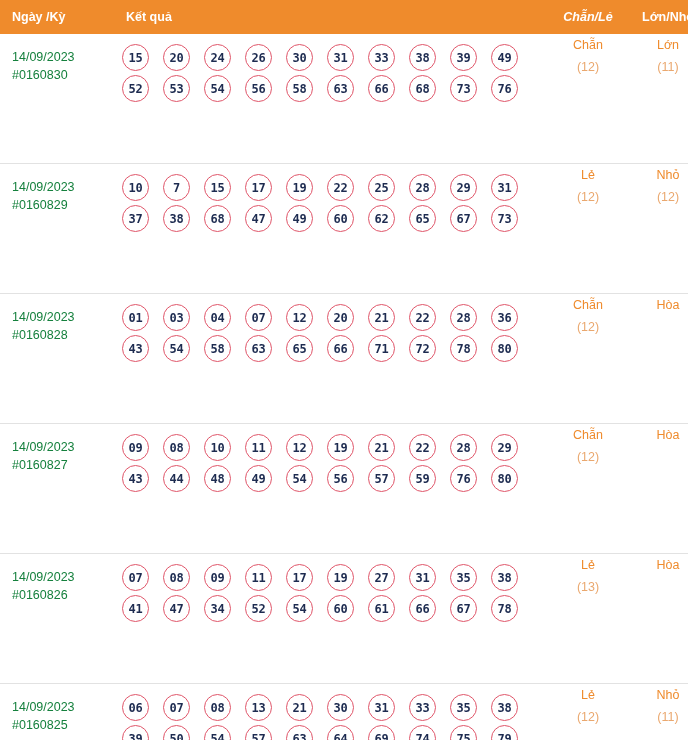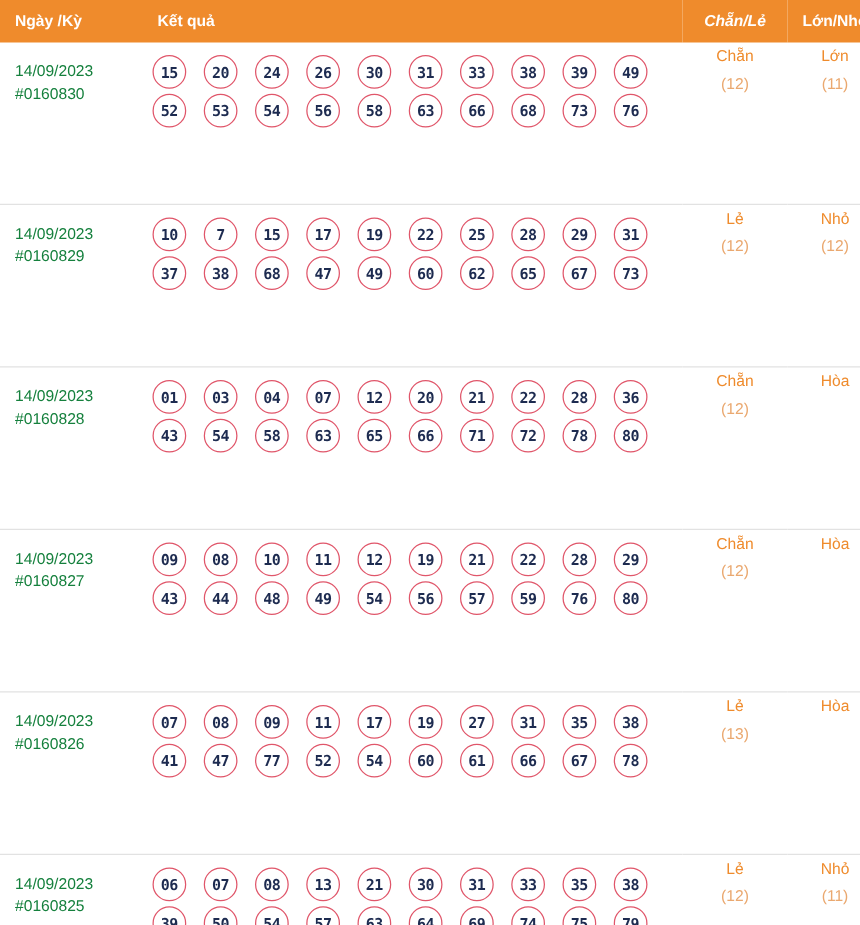--- a/index.html
+++ b/index.html
@@ -245,21 +245,21 @@
             <div class="ball">17</div>
             <div class="ball">19</div>
             <div class="ball">27</div>
             <div class="ball">31</div>
             <div class="ball">35</div>
             <div class="ball">38</div>
           </div>
           <div class="ball-row">
             <div class="ball">41</div>
             <div class="ball">47</div>
-            <div class="ball">77</div>
+            <div class="ball">34</div>
             <div class="ball">52</div>
             <div class="ball">54</div>
             <div class="ball">60</div>
             <div class="ball">61</div>
             <div class="ball">66</div>
             <div class="ball">67</div>
             <div class="ball">78</div>
           </div>
         </td>
         <td class="cell-flag"><span>Lẻ</span><span class="flag-count">(13)</span></td>

